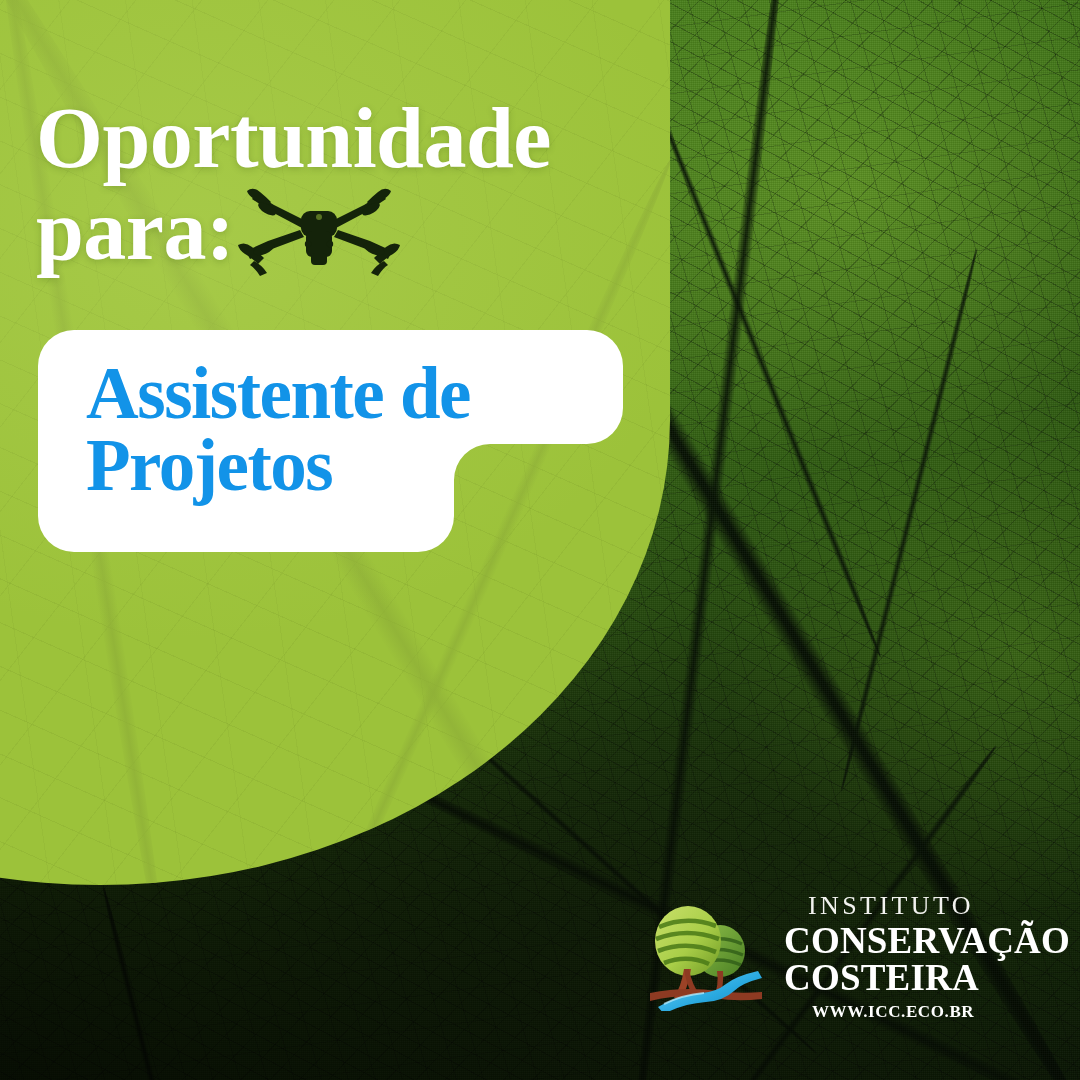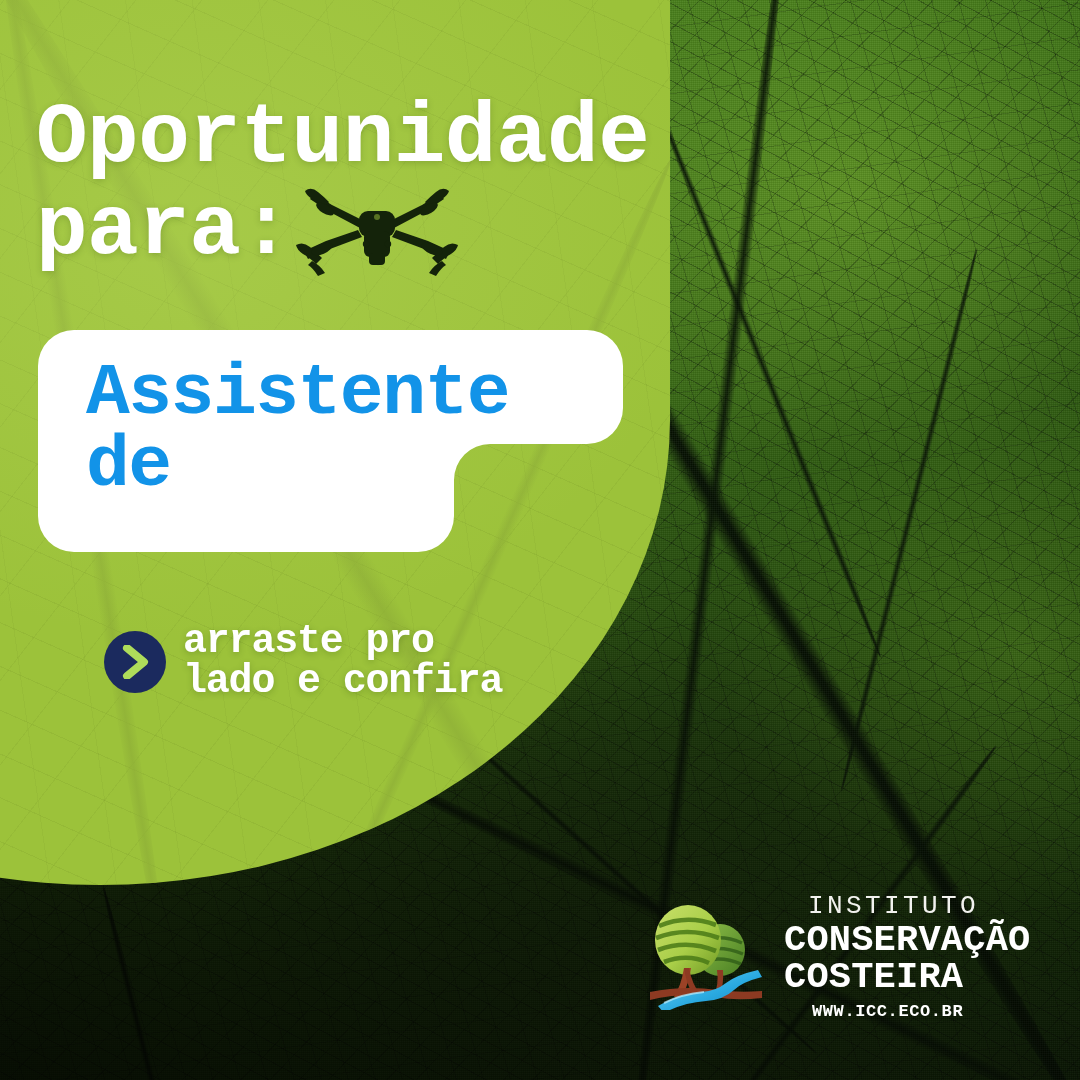--- a/index.html
+++ b/index.html
@@ -6,21 +6,21 @@
   html, body {
     margin: 0;
     padding: 0;
     background: #000;
   }
   #stage {
     position: relative;
     width: 1080px;
     height: 1080px;
     overflow: hidden;
-    font-family: Liberation Mono, monospace;
+    font-family: Liberation Serif, serif;
     background: #0f172a;
     user-select: none;
   }
 
   
   .leaf-photo {
     position: absolute;
     inset: 0;
     background:
       radial-gradient(ellipse 55% 40% at 78% 18%, rgba(120,175,45,0.55), rgba(0,0,0,0) 62%),
@@ -314,34 +314,24 @@
         L 416 186
         A 36 36 0 0 1 380 222
         L 36 222
         A 36 36 0 0 1 0 186
         L 0 36
         A 36 36 0 0 1 36 0
         Z"></path>
     </svg>
     <div class="role-text">
       <div>Assistente de</div>
+      <div>Projetos</div>
     </div>
   </div>
 
-  <div class="swipe-cta">
-    <span class="chev-circle">
-      <svg width="30" height="34" viewBox="0 0 30 34" aria-hidden="true">
-        <path d="M7 3 L24 17 L7 31" fill="none" stroke="#aedc5a" stroke-width="8" stroke-linecap="round" stroke-linejoin="round"></path>
-      </svg>
-    </span>
-    <span class="swipe-label">
-      <span>arraste pro</span><br>
-      <span>lado e confira</span>
-    </span>
-  </div>
 
   <div class="logo-block">
     <span>
       <svg width="118" height="112" viewBox="0 0 118 112" aria-hidden="true">
         <defs>
           <linearGradient id="canopyBig" x1="0" y1="0" x2="1" y2="1">
             <stop offset="0%" stop-color="#c9e06a"></stop>
             <stop offset="55%" stop-color="#a9ce48"></stop>
             <stop offset="100%" stop-color="#6f9a24"></stop>
           </linearGradient>

